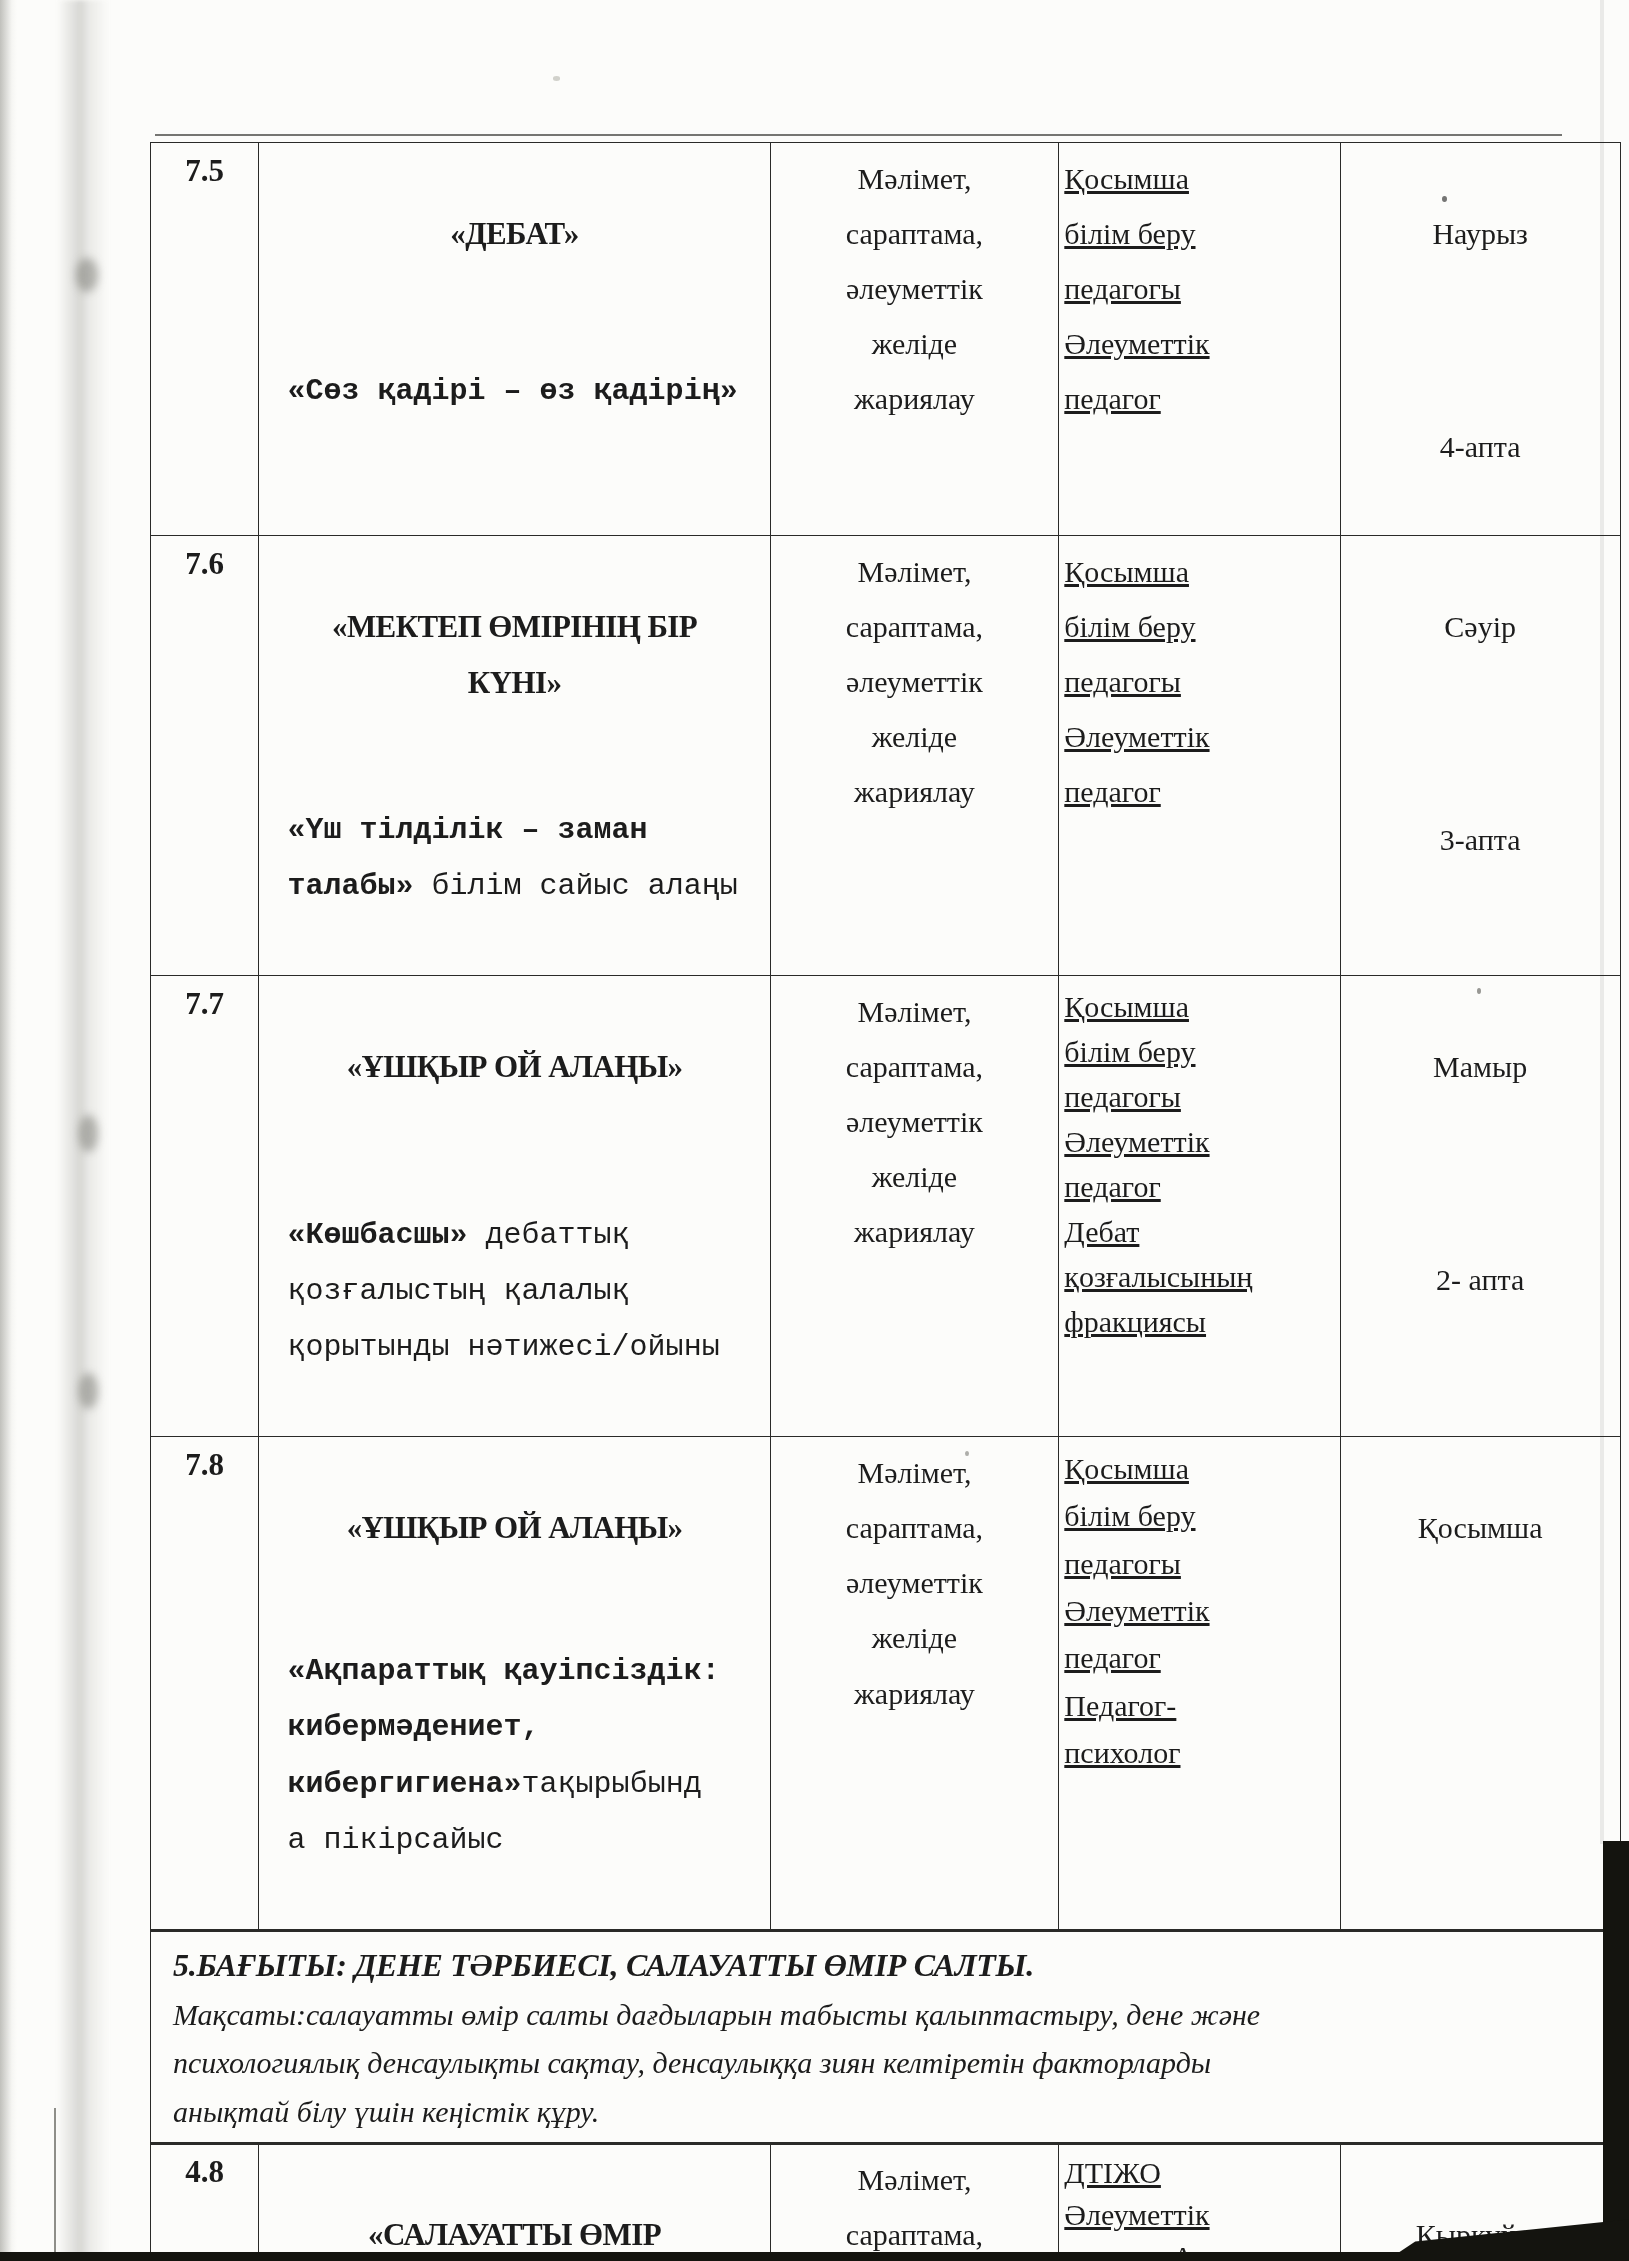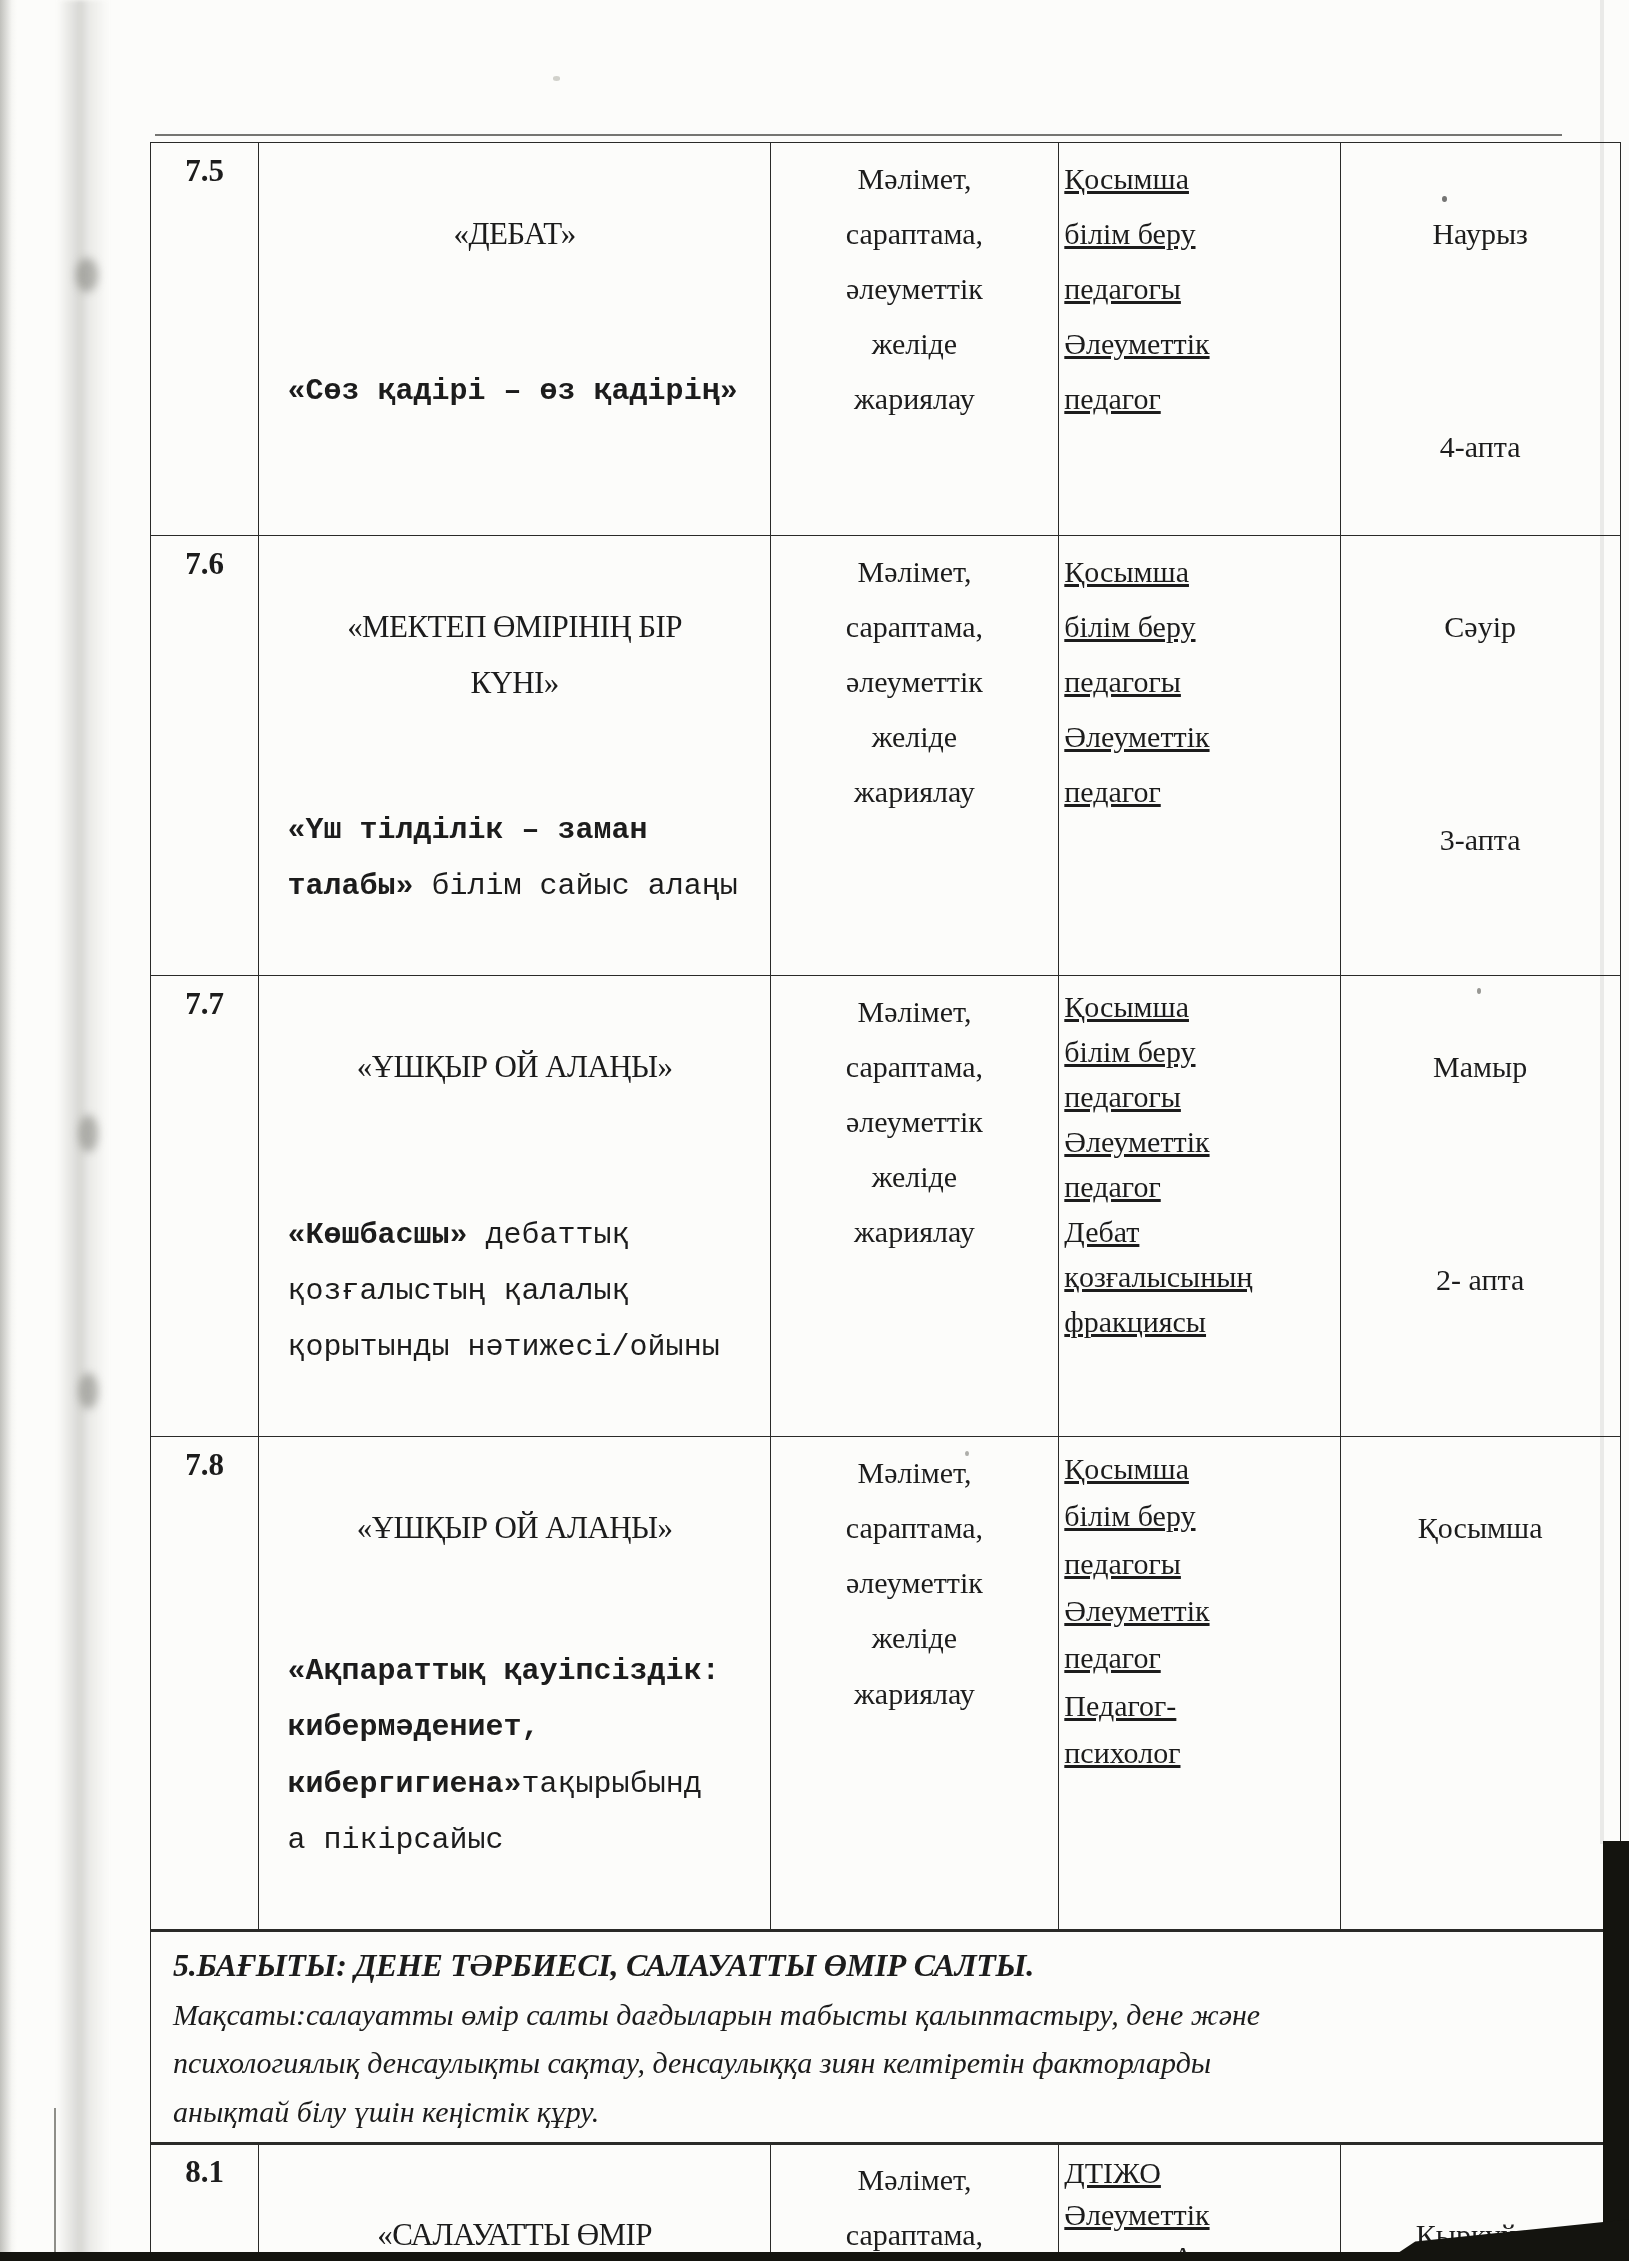--- a/index.html
+++ b/index.html
@@ -51,21 +51,21 @@
     font-size:30px;line-height:1.84;
     white-space:pre-line;
   }
   .c-num{width:97px;text-align:center;}
   .c-act{width:500px;}
   .c-info{width:277px;text-align:center;}
   .c-resp{width:270px;text-align:left;text-decoration:underline;}
   .c-time{width:269px;text-align:center;margin-left:24px;}
   .num{font-weight:bold;font-size:31px;line-height:1.3;}
   .title{
-    font-weight:normal;font-size:31px;line-height:1.8;
+    font-weight:bold;font-size:31px;line-height:1.8;
     text-align:center;letter-spacing:-0.6px;white-space:pre-line;
   }
   .desc{font-size:30px;line-height:1.88;padding:0 13px 0 23px;white-space:pre-line;font-family:Liberation Mono, monospace;}
   .desc .b{font-weight:bold;}
   .info,.resp,.month,.week{white-space:pre-line;}
   .r0{height:251px;} .r1{height:288px;} .r2{height:357px;}
   .r3{height:342px;} .r4{height:290px;}
   .r0 .desc{margin-top:46px;}
   .r1 .desc{margin-top:36px;}
   .r2 .desc{margin-top:57px;}
@@ -214,21 +214,21 @@
   <tr class="section-row">
     <td colspan="5">
       <div class="sec-title">5.БАҒЫТЫ: ДЕНЕ ТӘРБИЕСІ, САЛАУАТТЫ ӨМІР САЛТЫ.</div>
       <div class="sec-goal">Мақсаты:салауатты өмір салты дағдыларын табысты қалыптастыру, дене және
 психологиялық денсаулықты сақтау, денсаулыққа зиян келтіретін факторларды
 анықтай білу үшін кеңістік құру.</div>
     </td>
   </tr>
 
   <tr class="r4">
-    <td class="c-num"><div class="num">8.1</div></td>
+    <td class="c-num"><div class="num">4.8</div></td>
     <td class="c-act">
       <div class="title">«САЛАУАТТЫ ӨМІР
 САЛТЫН САҚТАУ»</div>
       
     </td>
     <td class="c-info"><div class="info">Мәлімет,
 сараптама,
 әлеуметтік
 желіде
 жариялау</div></td>

